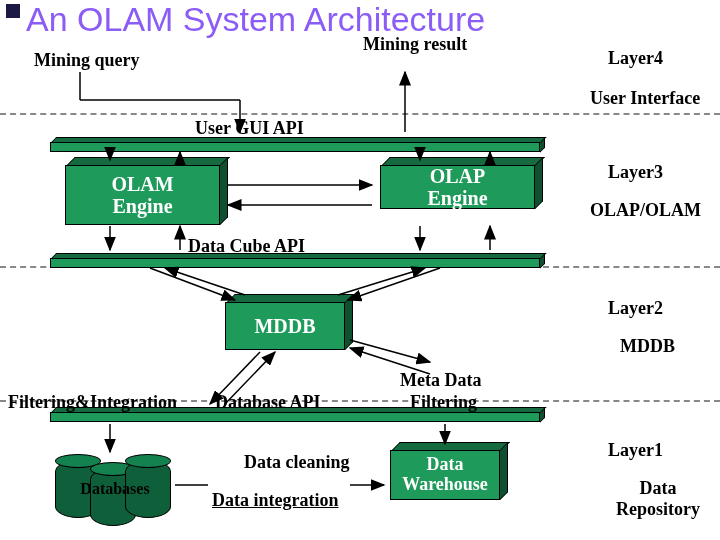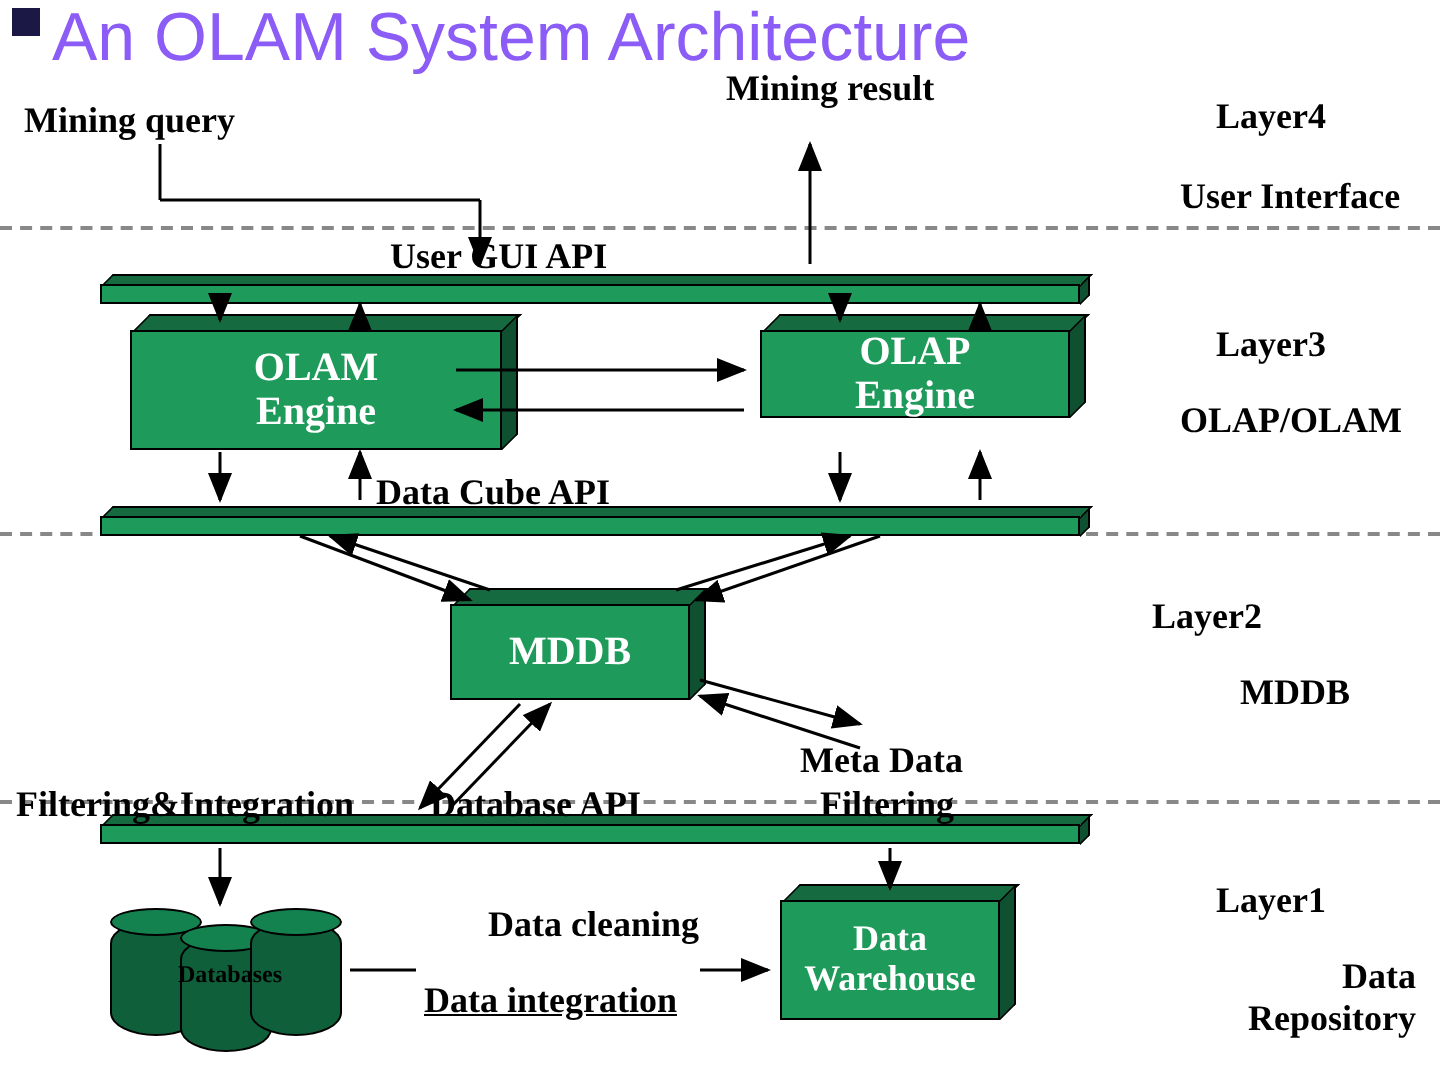--- a/index.html
+++ b/index.html
@@ -1,63 +1,63 @@
 <!DOCTYPE html>
 <html><head>
 <meta charset="utf-8">
 <style>
   * { margin: 0; padding: 0; box-sizing: border-box; }
   body { width: 720px; height: 540px; font-family: "Times New Roman", serif; background: #fff; position: relative; overflow: hidden; }
   .title-bullet { position: absolute; left: 6px; top: 4px; width: 14px; height: 14px; background: #1c1846; }
   .title { position: absolute; left: 26px; top: 0px; font-size: 34px; color: #8b5cf6; font-family: Arial, sans-serif; }
   .label { position: absolute; font-size: 18px; font-weight: bold; color: #000; }
-  .side-label { position: absolute; font-size: 18px; font-weight: bold; color: #000; text-align: right; }
+  .side-label { position: absolute; font-size: 18px; font-weight: bold; color: #000; text-align: center; }
   .box3d { position: absolute; }
   .box3d .front { position: absolute; inset: 0; background: #1e9a5a; border: 1.5px solid #000; display: flex; align-items: center; justify-content: center; text-align: center; color: #fff; font-weight: bold; }
   .box3d .top { position: absolute; left: 6px; top: -8px; width: 100%; height: 8px; background: #156b3f; transform: skewX(-45deg); border: 1.5px solid #000; border-bottom: none; }
   .box3d .side { position: absolute; right: -8px; top: -4px; width: 8px; height: 100%; background: #0f5030; transform: skewY(-45deg); border: 1.5px solid #000; border-left: none; }
   .box3d .front span { font-size: 20px; line-height: 1.1; }
   .bar3d { position: absolute; height: 10px; }
   .bar3d .bf { position: absolute; inset: 0; background: #1e9a5a; border: 1px solid #000; }
   .bar3d .bt { position: absolute; left: 4px; top: -5px; width: 100%; height: 5px; background: #156b3f; transform: skewX(-45deg); border: 1px solid #000; border-bottom: none; }
   .bar3d .bs { position: absolute; right: -5px; top: -2px; width: 5px; height: 100%; background: #0f5030; transform: skewY(-45deg); border: 1px solid #000; border-left: none; }
   .dash-sep { position: absolute; left: 0; width: 720px; border-top: 2px dashed #888; }
   .dash-sep.s1 { top: 113px; }
   .dash-sep.s2 { top: 266px; }
   .dash-sep.s3 { top: 400px; }
   svg.arrows { position: absolute; left: 0; top: 0; width: 720px; height: 540px; pointer-events: none; }
   .cyl { position: absolute; }
   .cyl .body { position: absolute; inset: 0; background: #0e5f3a; border: 1.5px solid #000; border-radius: 50%/20%; }
   .cyl .lid { position: absolute; left: 0; top: -6px; width: 100%; height: 14px; background: #14824f; border: 1.5px solid #000; border-radius: 50%; }
-  .cyl-label { position: absolute; font-size: 12px; font-weight: bold; color: #000; text-align: center; }
+  .cyl-label { position: absolute; font-size: 16px; font-weight: bold; color: #000; text-align: center; }
 </style>
 </head>
 <body>
 
 <div class="title-bullet"></div>
 <div class="title">An OLAM System Architecture</div>
 
-<div class="label" style="left:12px; top:50px;">Mining query</div>
+<div class="label" style="left:34px; top:50px;">Mining query</div>
 <div class="label" style="left:345px; top:34px;margin-left:18px;">Mining result</div>
 
 <div class="side-label" style="left:608px; top:48px;">Layer4</div>
 <div class="side-label" style="left:590px; top:88px;">User Interface</div>
 
 <div class="dash-sep s1"></div>
 <div class="dash-sep s2"></div>
 <div class="dash-sep s3"></div>
 
 <div class="bar3d" style="left:50px; top:142px; width:490px;">
   <div class="bt"></div>
     <div class="bs"></div>
     <div class="bf"></div>
 </div>
 <div class="label" style="left:195px; top:118px;">User GUI API</div>
 
-<div class="box3d" style="left:65px; top:165px; width:186px; height:60px;">
+<div class="box3d" style="left:65px; top:165px; width:155px; height:60px;">
   <div class="top"></div>
     <div class="side"></div>
   <div class="front">
       <span style="white-space:pre-line;">OLAM
 Engine</span>
     </div>
 </div>
 
 <div class="box3d" style="left:380px; top:165px; width:155px; height:44px;">
   <div class="top"></div>
@@ -81,21 +81,21 @@
 <div class="box3d" style="left:225px; top:302px; width:120px; height:48px;">
   <div class="top"></div>
     <div class="side"></div>
   <div class="front">
       <span>MDDB</span>
     </div>
 </div>
 
 <div class="label" style="left:400px; top:358px;margin-top:12px;">Meta Data</div>
 
-<div class="side-label" style="left:576px; top:298px;">Layer2</div>
+<div class="side-label" style="left:608px; top:298px;">Layer2</div>
 <div class="side-label" style="left:620px; top:336px;">MDDB</div>
 
 <div class="bar3d" style="left:50px; top:412px; width:490px;">
   <div class="bt"></div>
     <div class="bs"></div>
     <div class="bf"></div>
 </div>
 <div class="label" style="left:215px; top:392px;">Database API</div>
 
 <div class="label" style="left:8px; top:392px;">Filtering&amp;Integration</div>
@@ -112,21 +112,21 @@
   </div>
 <div class="cyl" style="left:125px; top:460px; width:46px; height:58px;">
     <div class="body"></div>
     <div class="lid"></div>
   </div>
 <div class="cyl-label" style="left:60px; top:480px; width:110px;">Databases</div>
 
 <div class="label" style="left:230px; top:452px;margin-left:14px;">Data cleaning</div>
 <div class="label" style="left:212px; top:490px;text-decoration:underline;">Data integration</div>
 
-<div class="box3d" style="left:390px; top:450px; width:110px; height:60px;">
+<div class="box3d" style="left:390px; top:450px; width:110px; height:50px;">
   <div class="top"></div>
     <div class="side"></div>
   <div class="front">
       <span style="white-space:pre-line; font-size:18px;">Data
 Warehouse</span>
     </div>
 </div>
 
 <div class="side-label" style="left:608px; top:440px;">Layer1</div>
 <div class="side-label" style="left:608px; top:478px; width:100px;">Data Repository</div>

